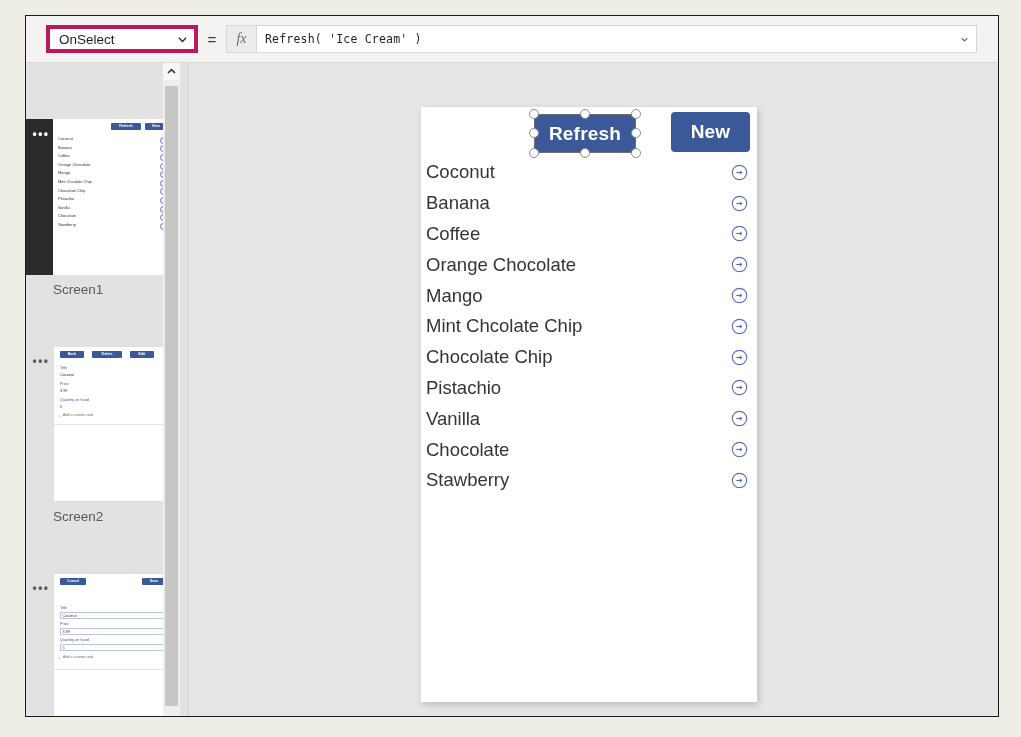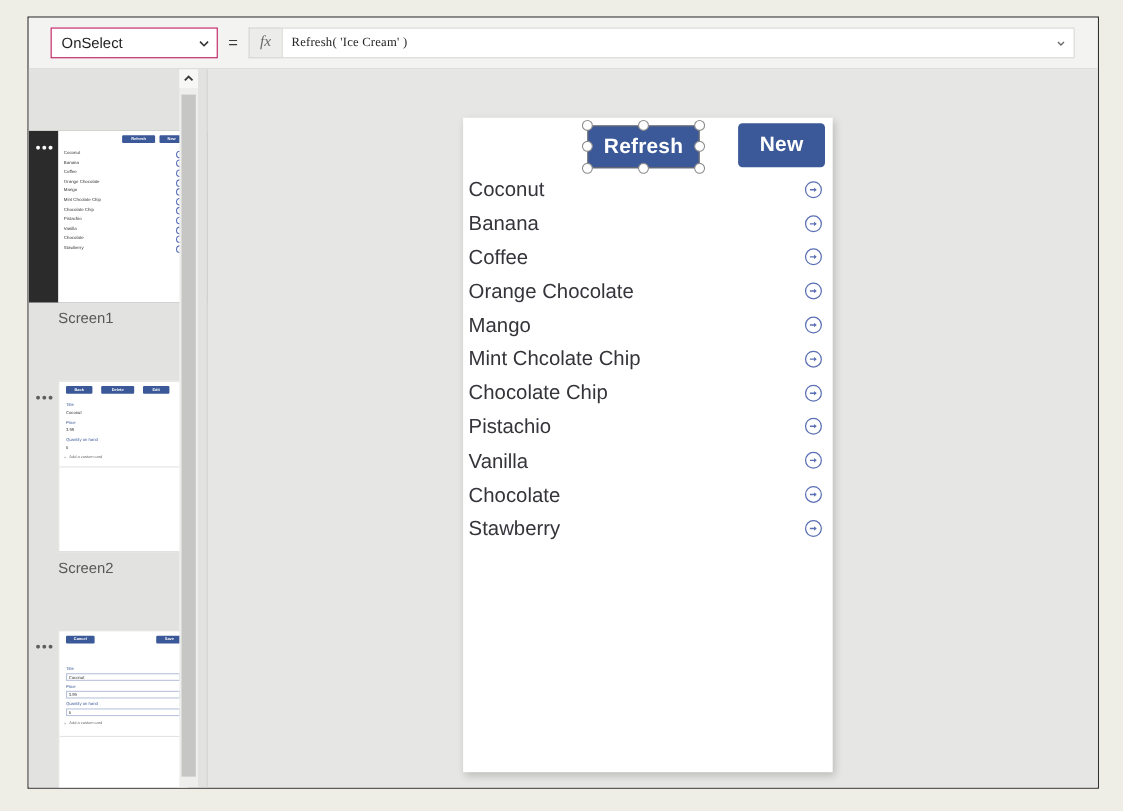--- a/index.html
+++ b/index.html
@@ -34,21 +34,21 @@
     border-bottom: 1px solid #d8d8d6;
     box-sizing: border-box;
     display: flex;
     align-items: center;
     padding: 0 21px 0 20px;
   }
   .prop-select {
     width: 152px;
     height: 28px;
     background: #ffffff;
-    border: 1px solid #be185d;
+    border: 4px solid #be185d;
     box-sizing: border-box;
     display: flex;
     align-items: center;
     padding: 0 6px 0 9px;
     font-size: 13.5px;
     color: #1f1f1f;
     position: relative;
   }
   .prop-select .lbl { flex: 1; }
   .chev-down {
@@ -84,21 +84,21 @@
     border: 1px solid #d6d6d4;
     box-sizing: border-box;
     display: flex;
     align-items: center;
     padding: 0 6px 0 8px;
     font-family: "DejaVu Sans Mono", monospace;
     font-size: 11.5px;
     color: #242424;
     letter-spacing: 0.2px;
   }
-  .formula-input .ftext { flex: 1; white-space: pre; font-family: Liberation Serif, serif; }
+  .formula-input .ftext { flex: 1; white-space: pre; }
 
   
   .work-area {
     position: absolute;
     left: 0; top: 47px;
     right: 0; bottom: 0;
     background: #e6e6e4;
   }
 
   

